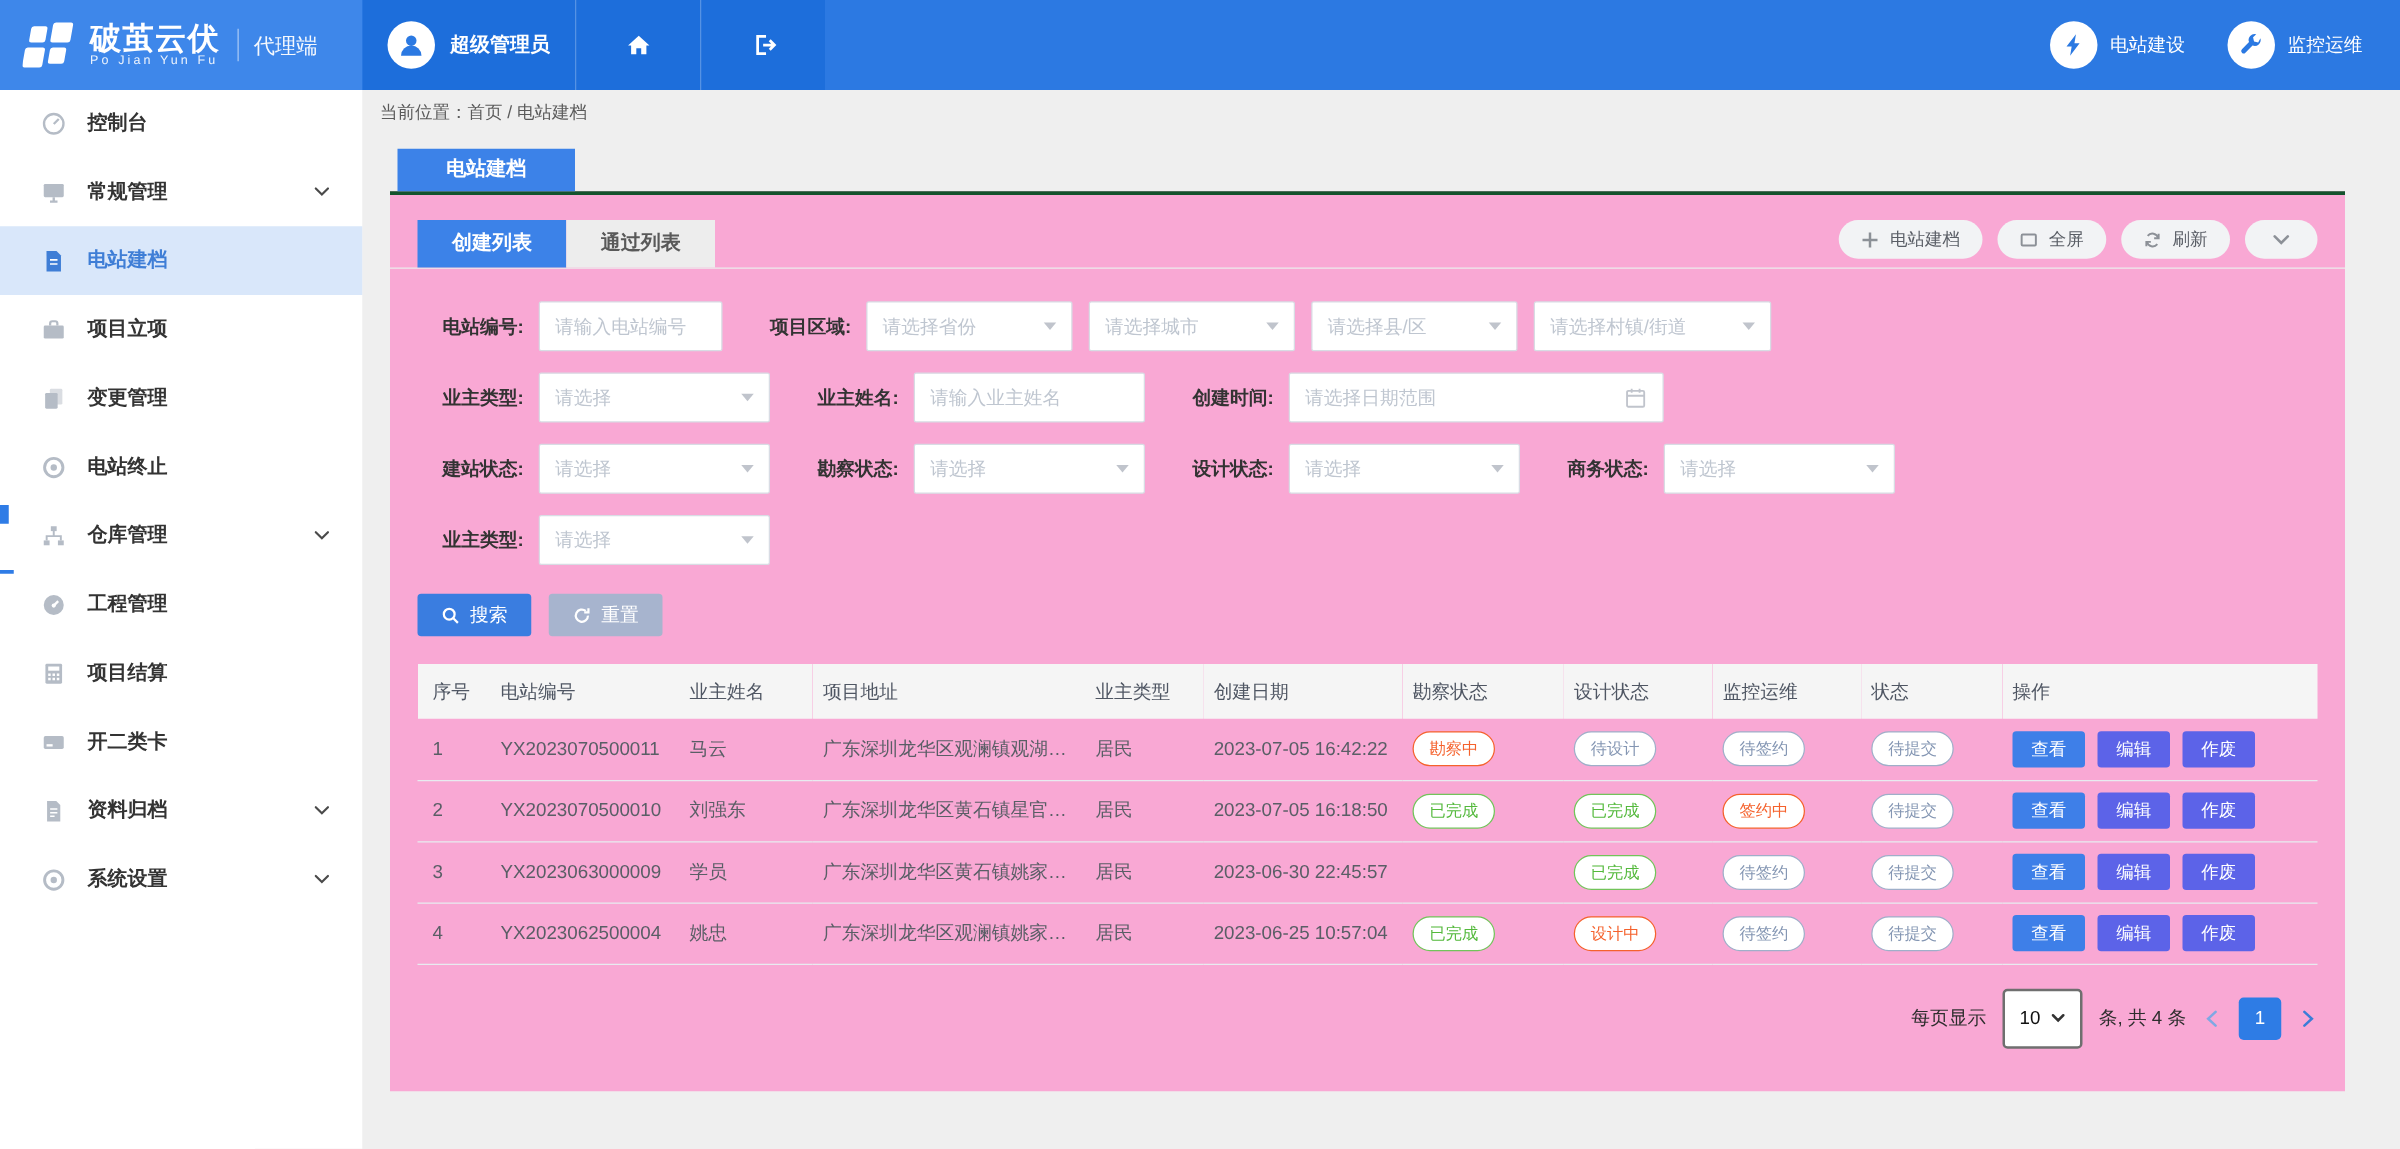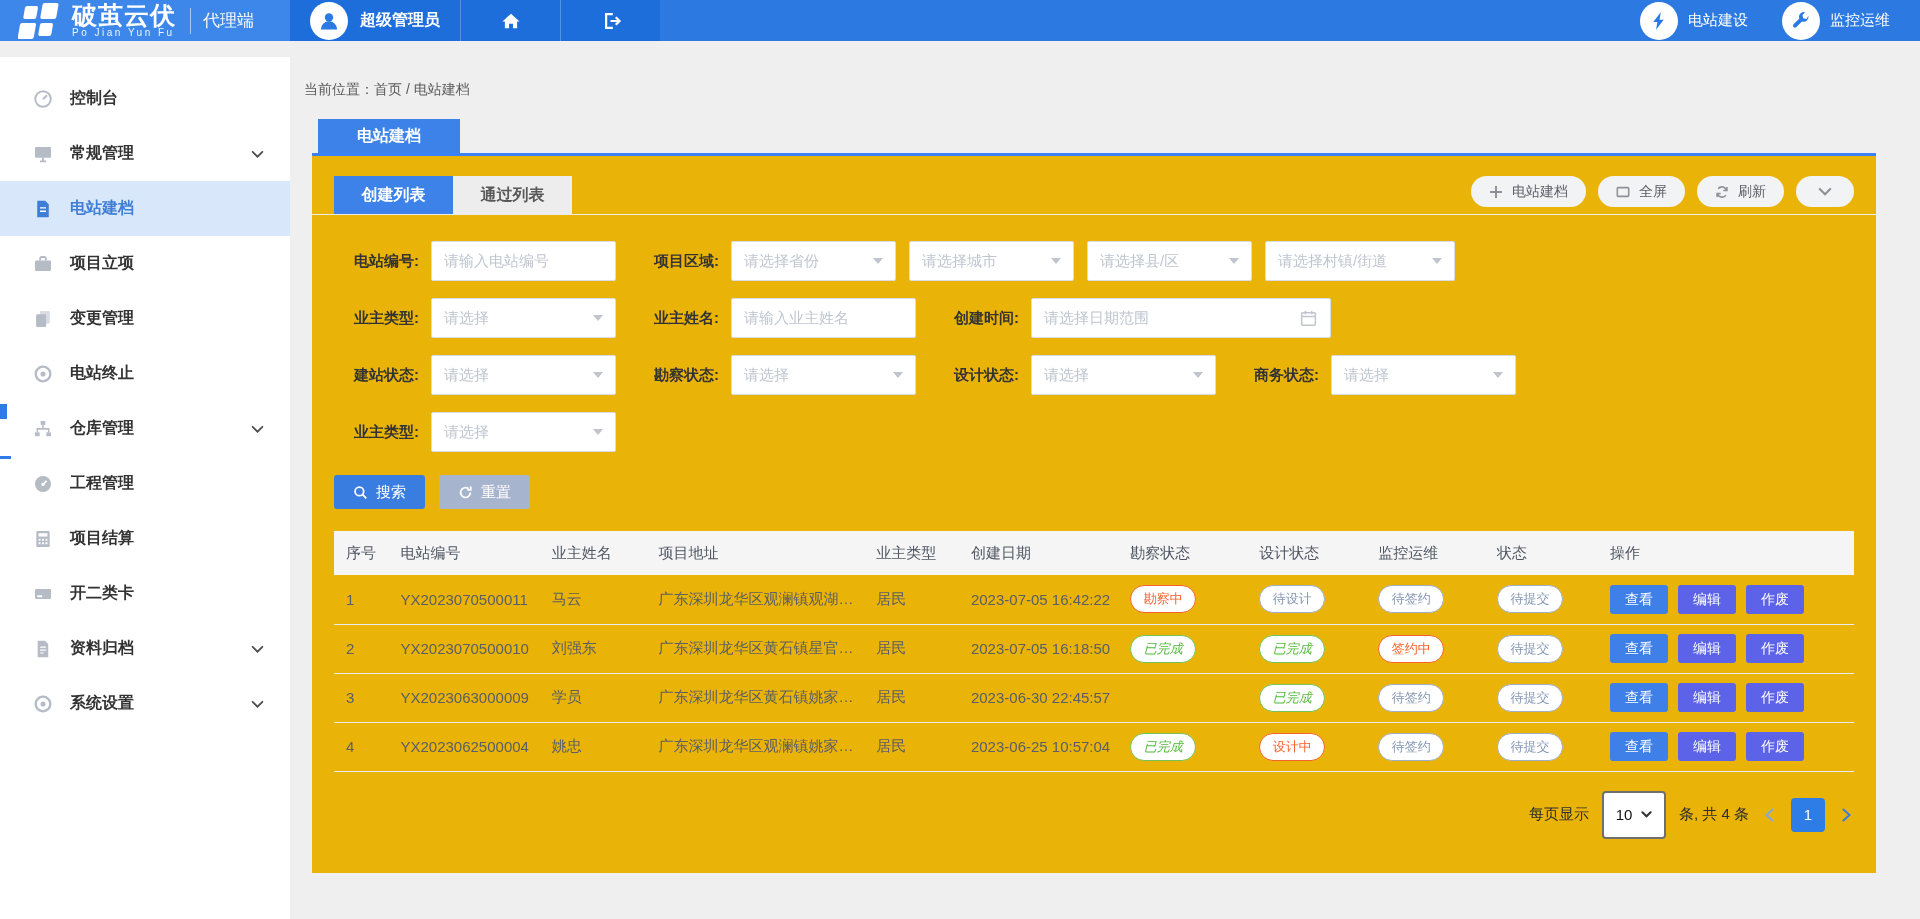--- a/index.html
+++ b/index.html
@@ -1,20 +1,20 @@
 <!DOCTYPE html>
 <html><head>
 <meta charset="utf-8">
 <style>
   * { margin:0; padding:0; box-sizing:border-box; }
   html,body { width:1920px; height:919px; overflow:hidden;
     font-family:"Liberation Sans","DejaVu Sans",sans-serif; background:#efefef; }
 
   
-  .header { position:absolute; top:0; left:0; width:1920px; height:41px;
+  .header { position:absolute; top:0; left:0; width:1920px; height:72px;
     background:#2c79e2; display:flex; align-items:stretch; color:#fff; z-index:5; }
   .logo-block { width:290px; background:#3e87ea; display:flex; align-items:center; padding-left:18px; }
   .logo-mark { width:44px; height:38px; margin-right:10px; }
   .logo-text { line-height:1.05; }
   .logo-title { font-size:25px; font-weight:bold; letter-spacing:1px; }
   .logo-sub { font-size:10px; letter-spacing:2.5px; opacity:.9; }
   .logo-div { width:1px; height:26px; background:rgba(255,255,255,.55); margin:0 12px 0 14px; }
   .edition { font-size:17px; opacity:.95; }
   .user-block { width:170px; background:#1d6edb; display:flex; align-items:center; gap:12px; padding-left:20px; }
   .avatar { width:38px; height:38px; background:#fff; border-radius:50%; color:#2b79e2;
@@ -46,21 +46,21 @@
   .side-item .chev svg { width:13px; height:13px; }
   .scroll-mark1 { position:absolute; left:0; top:347px; width:7px; height:15px; background:#2f7ce6; }
   .scroll-mark2 { position:absolute; left:0; top:399px; width:11px; height:3px; background:#2f7ce6; }
 
   
   .main { position:absolute; top:57px; left:290px; right:0; bottom:0; background:#efefef; overflow:hidden; }
   .breadcrumb { padding:24px 0 0 14px; font-size:14px; color:#5a5a5a; }
   .breadcrumb .bc-link { cursor:pointer; }
   .page-tab { display:inline-block; width:142px; height:34px; line-height:34px; margin:20px 0 0 28px;
     background:#3c82e8; color:#fff; font-size:16px; font-weight:bold; text-align:center; cursor:pointer; }
-  .card { margin:0 44px 0 22px; background:#eab308; border-top:3px solid #3b82f6; padding-bottom:8px; }
+  .card { margin:0 44px 0 22px; background:#f9a8d4; border-top:3px solid #14532d; padding-bottom:8px; }
 
   .card-head { display:flex; align-items:flex-end; padding:20px 22px 0; border-bottom:1px solid #ebebeb; }
   .ltab { width:119px; height:38px; line-height:38px; text-align:center; font-size:16px; font-weight:bold; cursor:pointer; }
   .ltab.active { background:#3c82e8; color:#fff; }
   .ltab.inactive { background:#ededed; color:#595959; }
   .toolbar { margin-left:auto; display:flex; align-items:center; margin-bottom:7px; }
   .pill { height:31px; border-radius:16px; background:#f2f3f5; color:#5a5e66; display:inline-flex;
     align-items:center; gap:9px; padding:0 18px; font-size:14px; margin-left:12px; cursor:pointer; border:none; }
   .pill .icon { width:14px; height:14px; color:#8c9097; display:inline-flex; }
   .pill .icon svg { width:14px; height:14px; }
@@ -92,21 +92,21 @@
   table { width:100%; border-collapse:collapse; table-layout:fixed; font-size:15px; color:#5a5e66; }
   thead th { background:#f5f5f5; height:44px; font-weight:normal; color:#4f5663; text-align:left;
     padding:0 8px; white-space:nowrap; overflow:hidden; }
   tbody td { height:49px; border-bottom:1px solid #e8ebf0; padding:0 8px; white-space:nowrap;
     overflow:hidden; text-overflow:ellipsis; }
   th:first-child, td:first-child { padding-left:12px; }
 
   .badge { display:inline-block; min-width:66px; text-align:center; padding:4px 8px; border-radius:14px;
     font-size:13px; border:1px solid; background:#fff; }
   .badge.warn    { color:#f5622d; border-color:#f5622d; }
-  .badge.success { color:#54b93c; border-color:#72c45a;font-style:italic; }
+  .badge.success { color:#54b93c; border-color:#72c45a; }
   .badge.pending { color:#8496b3; border-color:#9fafc9; }
 
   .act-btn { display:inline-block; width:58px; height:29px; line-height:29px; text-align:center;
     border:none; border-radius:3px; color:#fff; font-size:14px; margin-right:10px; cursor:pointer; }
   .act-view { background:#3e7fe8; }
   .act-edit, .act-void { background:#5c63e8; }
 
   .pagination { display:flex; justify-content:flex-end; align-items:center; gap:13px;
     padding:19px 22px 26px; font-size:15px; color:#2e2e2e; }
   .pp-select { width:64px; height:48px; border:2px solid #6f6f6f; border-radius:4px; background:#fff;
@@ -365,21 +365,21 @@
               </svg>
             </span>
         </button>
       </div>
     </div>
 
     <div class="filters">
         <div class="f-row">
           <div class="f-group">
             <span class="f-label">电站编号:</span>
-            <div class="fld" style="width: 185px;">
+            <div class="fld" style="width: 147px;">
               <span>请输入电站编号</span>
             </div>
           </div>
           <div class="f-group">
             <span class="f-label">项目区域:</span>
             <div class="fld" style="width: 165px;">
               <span>请选择省份</span>
               <span class="caret-down"></span>
             </div>
             <div class="fld" style="width: 165px;">

